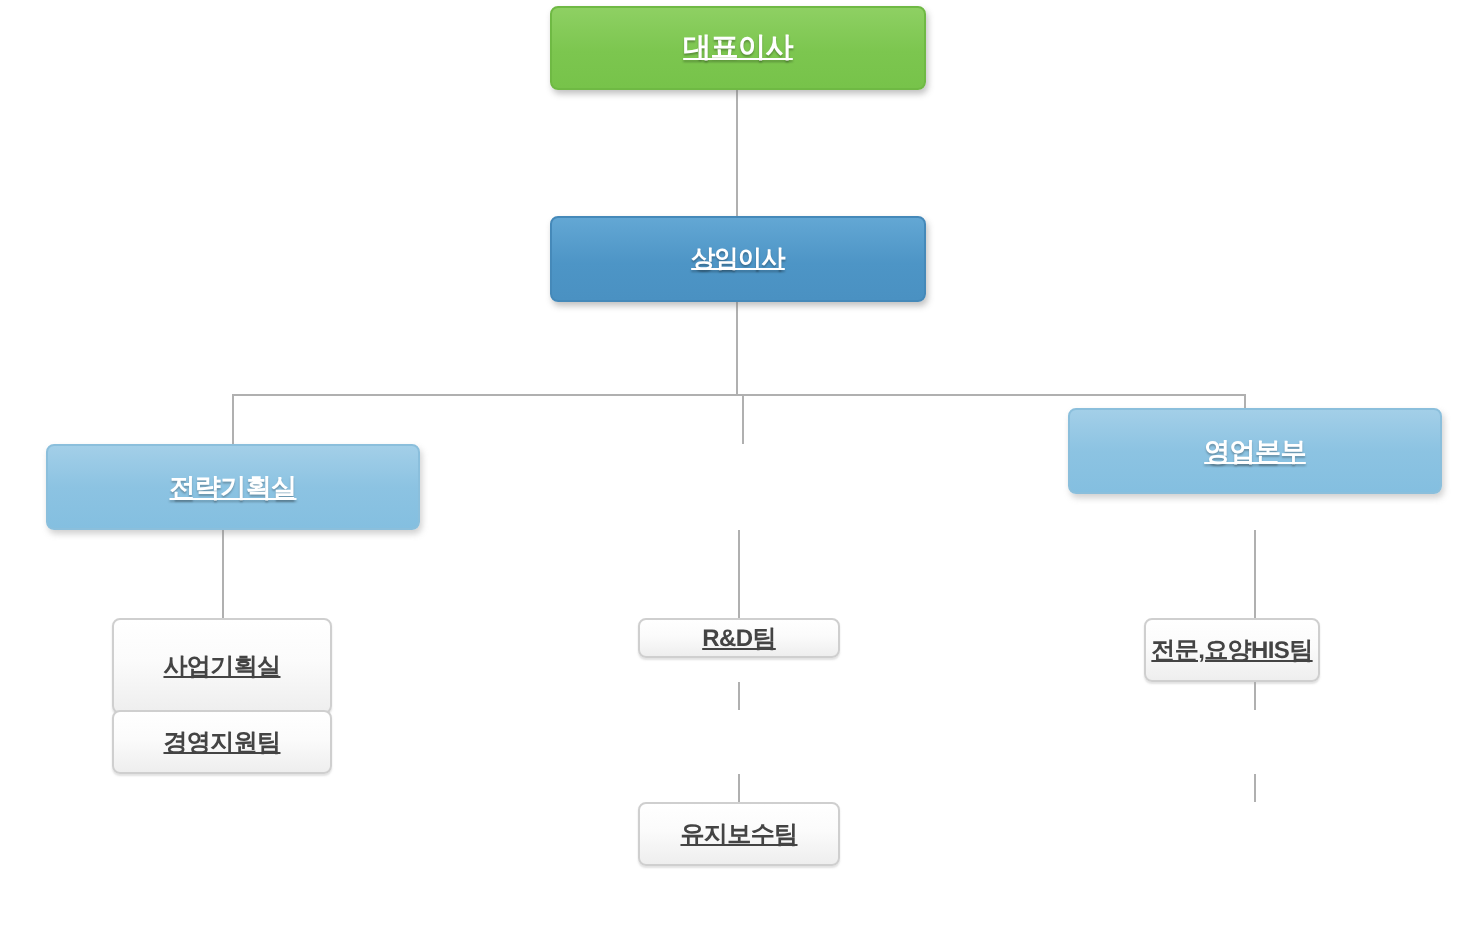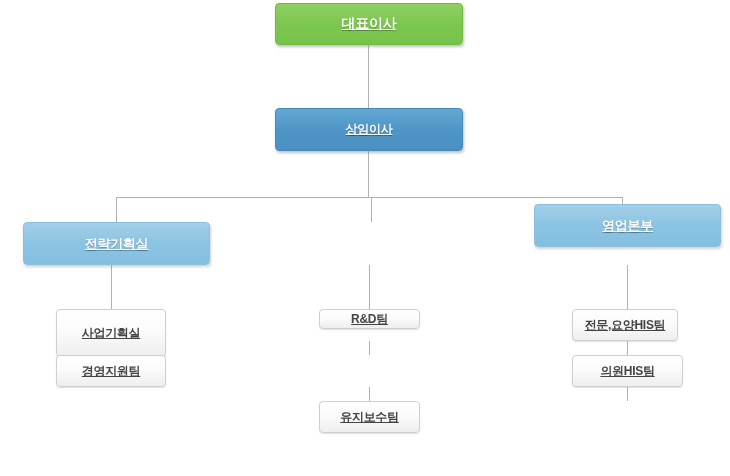--- a/index.html
+++ b/index.html
@@ -102,16 +102,15 @@
 
   <div class="node lvl3" style="left:23px;top:222px;width:187px;height:43px;">전략기획실</div>
   <div class="node lvl3" style="left:534px;top:204px;width:187px;height:43px;">영업본부</div>
 
   <div class="node lvl4" style="left:56px;top:309px;width:110px;height:48px;">사업기획실</div>
   <div class="node lvl4" style="left:56px;top:355px;width:110px;height:32px;">경영지원팀</div>
 
   <div class="node lvl4" style="left:319px;top:309px;width:101px;height:20px;">R&amp;D팀</div>
   <div class="node lvl4" style="left:319px;top:401px;width:101px;height:32px;">유지보수팀</div>
 
-  <div class="node lvl4" style="left:572px;top:309px;width:106px;height:32px;">전문,요양HIS팀</div>
-  <div class="node lvl4" style="left:572px;top:355px;width:111px;height:32px;">의원HIS팀</div>
+  <div class="node lvl4" style="left:572px;top:309px;width:88px;height:32px;">전문,요양HIS팀</div>
 
 </div>
 
 </body></html>

